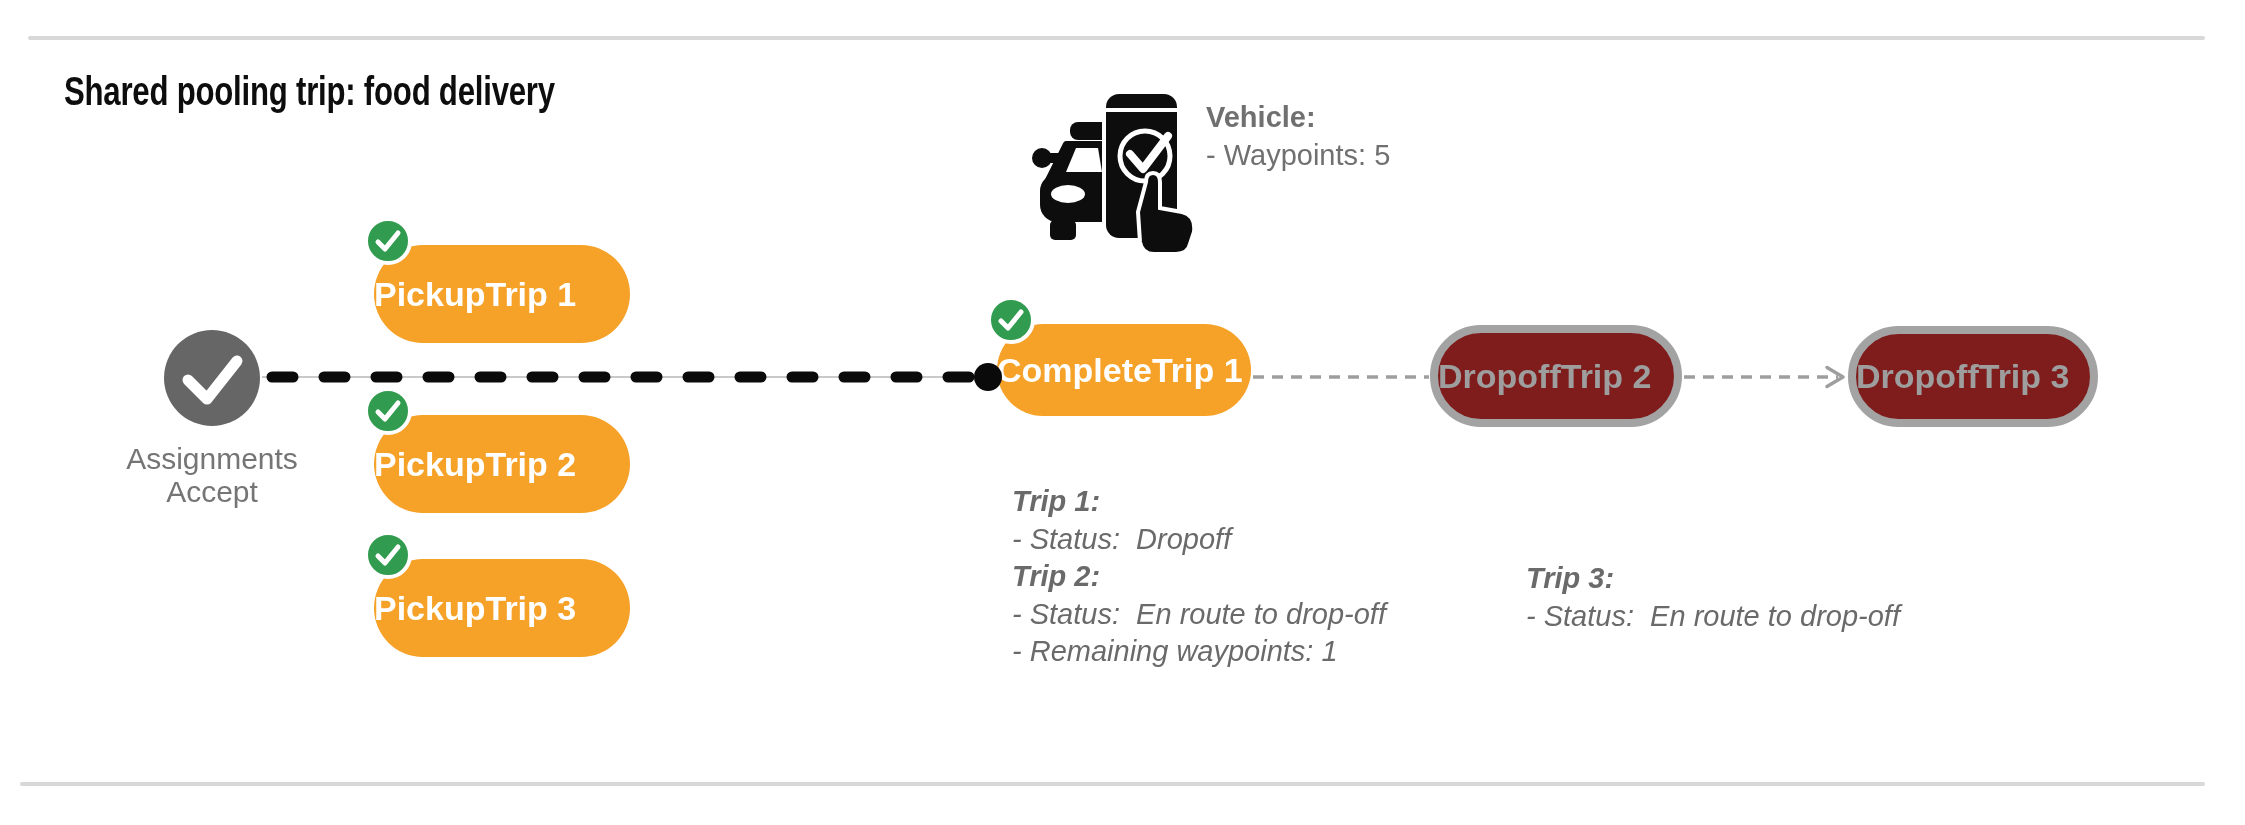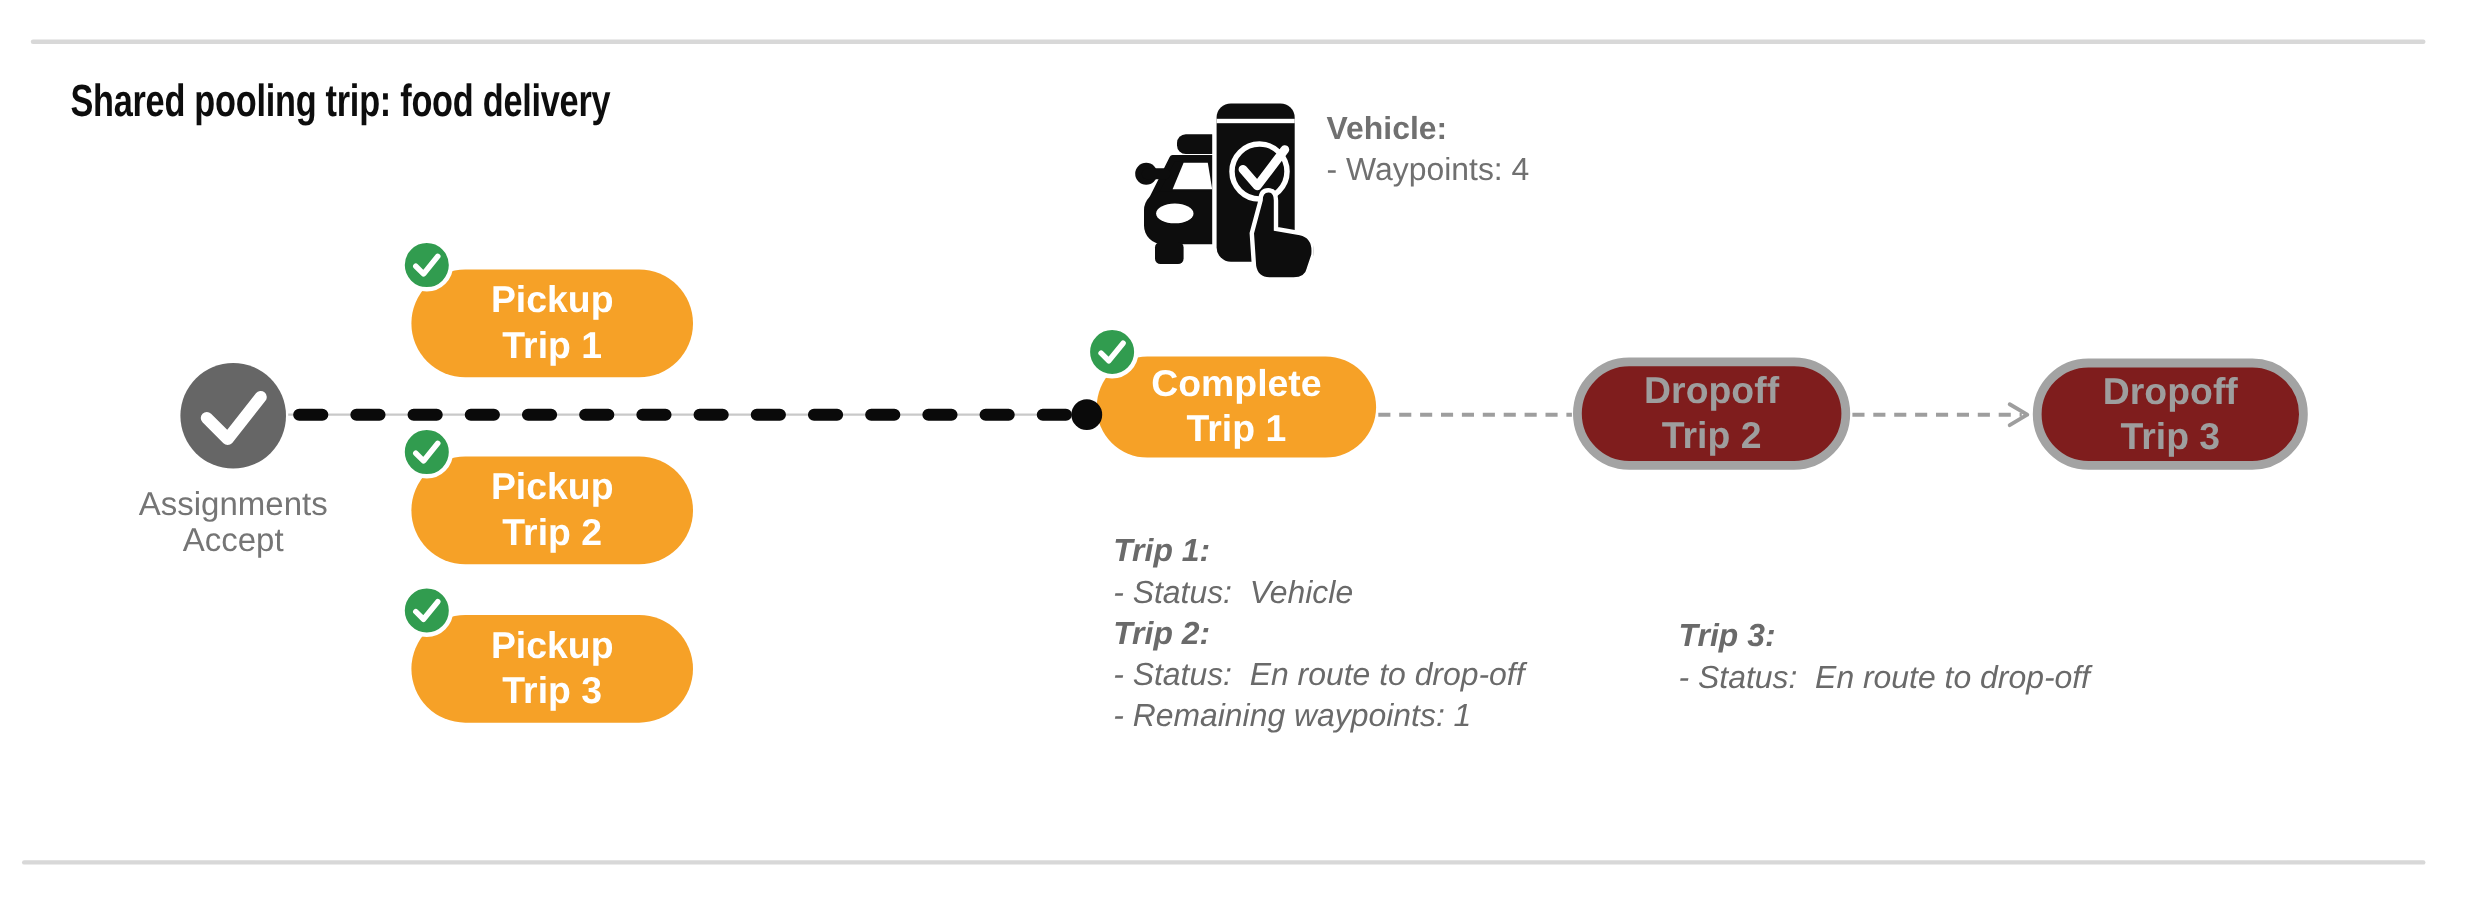--- a/index.html
+++ b/index.html
@@ -29,22 +29,22 @@
   #connector-layer{left:0;top:0;width:2245px;height:825px;z-index:1;}
 
   
   #start-node{left:164px;top:330px;width:96px;height:96px;border-radius:50%;
     background:#666666;z-index:2;display:flex;align-items:center;justify-content:center;}
   #start-label{left:12px;top:442px;width:400px;text-align:center;color:#757575;
     font-size:30px;line-height:33px;z-index:2;}
   #start-label p{margin:0;}
 
   
-  .pill{z-index:2;border-radius:60px;display:flex;flex-direction:column;
-    align-items:center;justify-content:center;font-weight:bold;font-size:34px;line-height:41px;}
+  .pill{z-index:2;border-radius:60px;display:flex;flex-direction:row;
+    align-items:center;font-weight:bold;font-size:34px;line-height:41px;}
   .pill-orange{background:#F6A127;color:#ffffff;}
   .pill-outline{background:#7f1d1d;border:8px solid #a3a3a3;color:#9E9E9E;box-sizing:border-box;}
   #pickup-1{left:374px;top:245px;width:256px;height:98px;}
   #pickup-2{left:374px;top:415px;width:256px;height:98px;}
   #pickup-3{left:374px;top:559px;width:256px;height:98px;}
   #complete-1{left:997px;top:324px;width:254px;height:92px;}
   #dropoff-2{left:1430px;top:325px;width:252px;height:102px;}
   #dropoff-3{left:1848px;top:326px;width:250px;height:101px;}
 
   .badge{position:absolute;left:-10px;top:-28px;width:40px;height:40px;border-radius:50%;
@@ -94,21 +94,21 @@
   <ellipse cx="46" cy="110" rx="17" ry="9" fill="#ffffff"></ellipse>
   <rect x="80" y="6" width="79" height="152" rx="17" fill="#ffffff"></rect>
   <rect x="84" y="10" width="71" height="144" rx="13" fill="#0D0D0D"></rect>
   <rect x="84" y="24" width="71" height="4" fill="#ffffff"></rect>
   <circle cx="123" cy="72" r="25" fill="none" stroke="#ffffff" stroke-width="5"></circle>
   <path d="M108 70 L121 85 L146 52" fill="none" stroke="#ffffff" stroke-width="8" stroke-linecap="round" stroke-linejoin="round"></path>
   <path d="M124 98 q0 -9 7 -9 q7 0 7 9 l0 26 l22 4 q14 3 12 20 l-4 12 q-2 10 -14 10 l-22 0 q-12 0 -14 -12 l-2 -30 Z" fill="#0D0D0D" stroke="#ffffff" stroke-width="4"></path>
 </svg>
 <div class="abs" id="vehicle-text">
   <p class="hd">Vehicle:</p>
-  <p>- Waypoints: 4</p>
+  <p>- Waypoints: 5</p>
 </div>
 
 <div class="abs" id="start-node">
   <svg width="96" height="96" viewBox="0 0 96 96">
     <polyline points="24,50 43,69 73,31" fill="none" stroke="#ffffff" stroke-width="11" stroke-linecap="round" stroke-linejoin="round"></polyline>
   </svg>
 </div>
 <div class="abs" id="start-label">
   <p>Assignments</p>
   <p>Accept</p>
@@ -158,21 +158,21 @@
   <span>Dropoff</span>
   <span>Trip 2</span>
 </div>
 <div class="abs pill pill-outline" id="dropoff-3">
   <span>Dropoff</span>
   <span>Trip 3</span>
 </div>
 
 <div class="abs status-block" id="status-block-left">
   <p class="hd">Trip 1:</p>
-  <p>- Status:  Vehicle</p>
+  <p>- Status:  Dropoff</p>
   <p class="hd">Trip 2:</p>
   <p>- Status:  En route to drop-off</p>
   <p>- Remaining waypoints: 1</p>
 </div>
 <div class="abs status-block" id="status-block-right">
   <p class="hd">Trip 3:</p>
   <p>- Status:  En route to drop-off</p>
 </div>
 
 </body></html>

